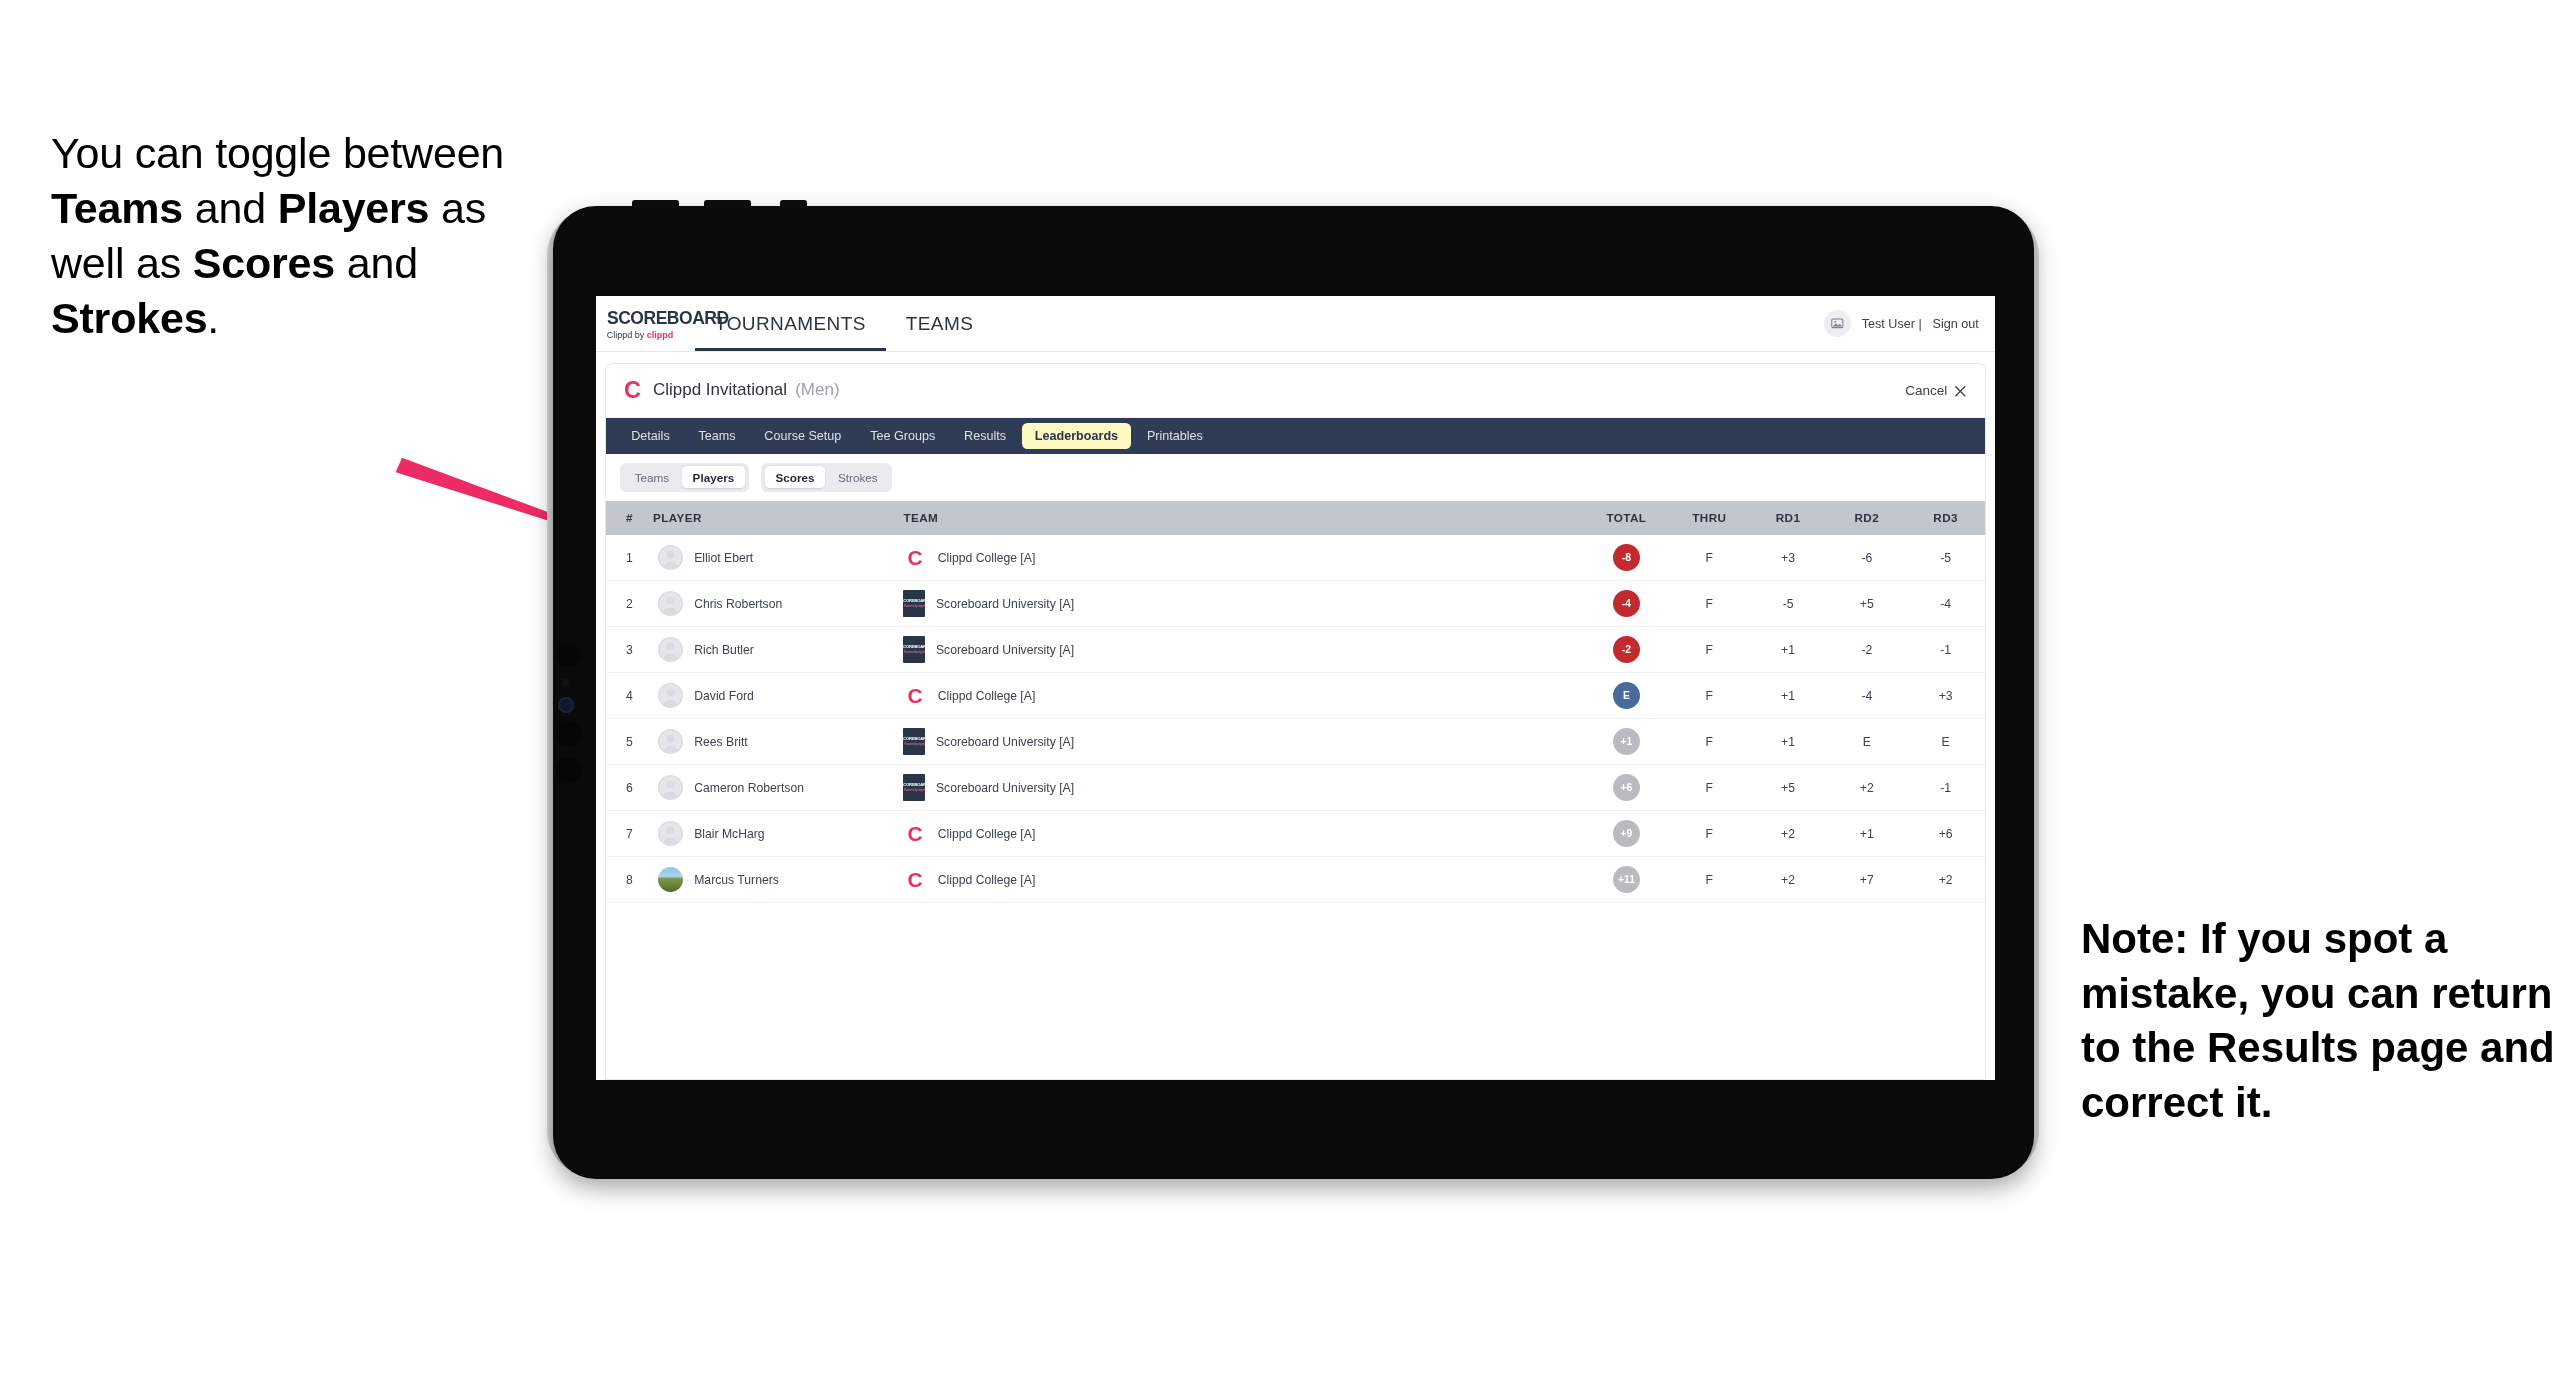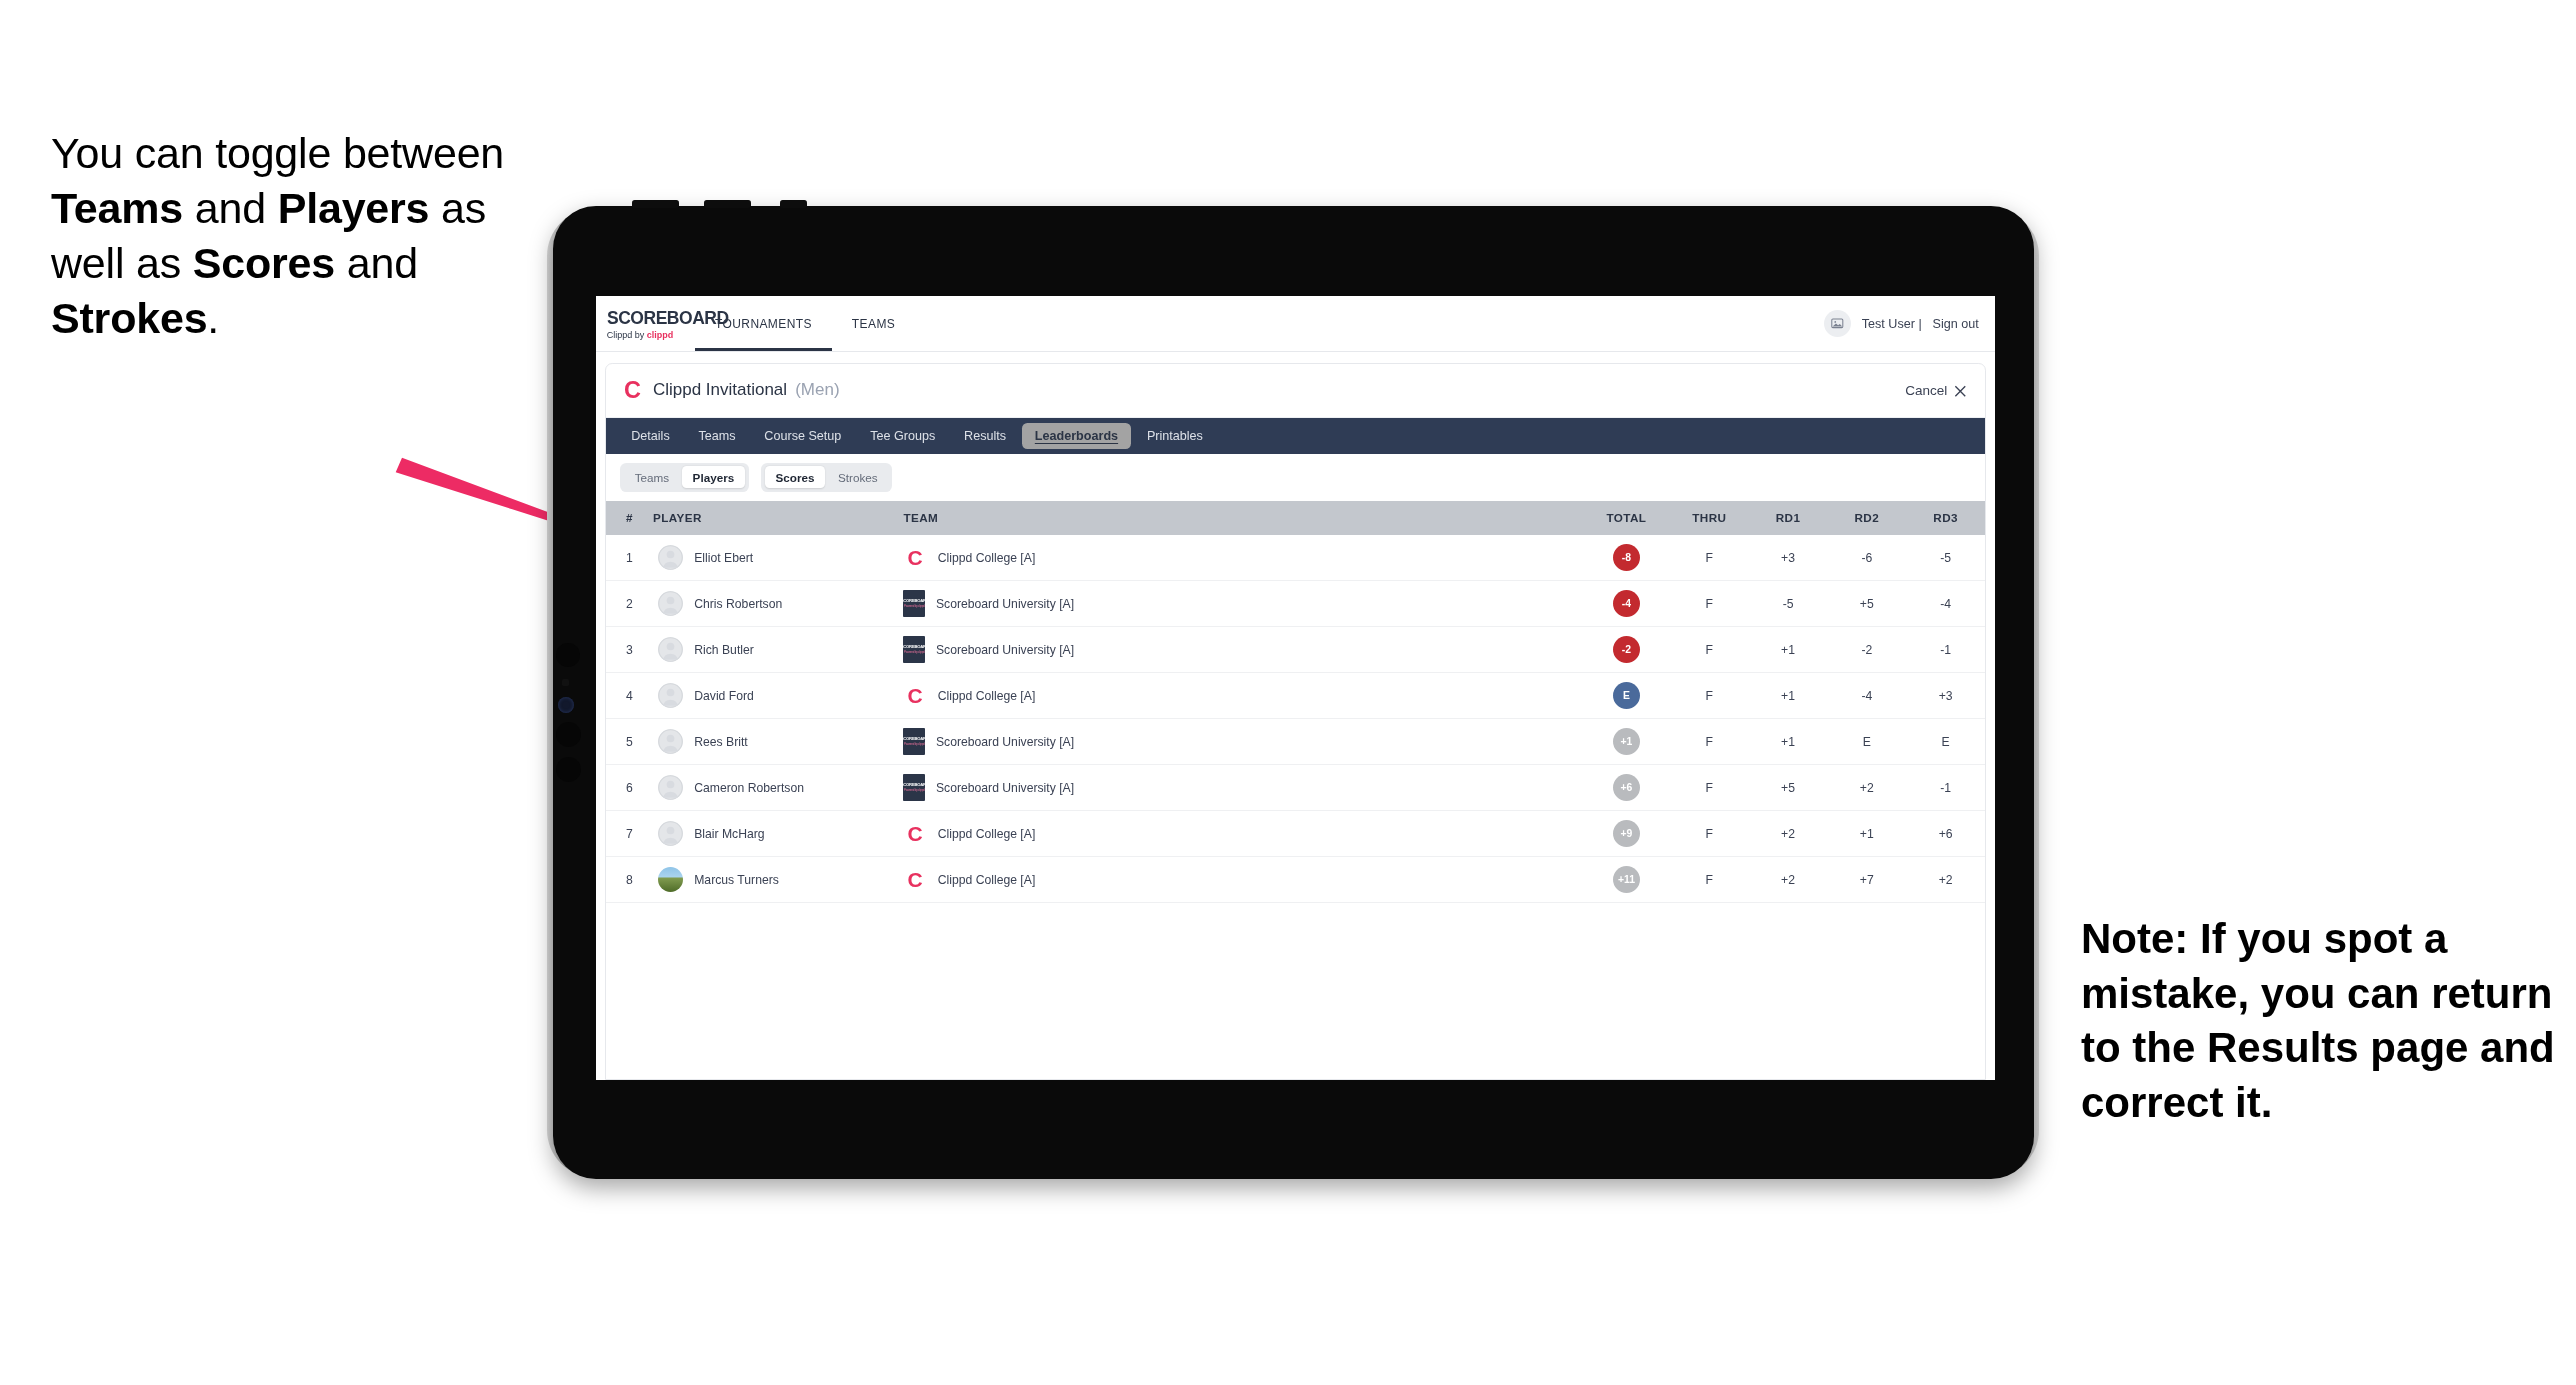--- a/index.html
+++ b/index.html
@@ -52,21 +52,21 @@
   #topbar { height:56px; background:#ffffff; display:flex; align-items:stretch;
             border-bottom:0.9px solid #e6e8ec; position:relative; }
   #logo-box { width:99px; display:flex; flex-direction:column; justify-content:center;
               padding-left:10.8px; }
   #logo-word { font-family:"Liberation Sans", sans-serif; font-weight:700; font-size:19px;
                letter-spacing:-0.5px; color:#2b3445; font-stretch:condensed;
                transform:scaleX(0.92); transform-origin:left center; }
   #logo-sub { font-size:9px; color:#2b3445; margin-top:1.8px; }
   #logo-sub .brand { color:#e8315f; font-weight:700; }
 
-  .topnav-tab { display:flex; align-items:center; padding:0 20px; font-size:12px;
+  .topnav-tab { display:flex; align-items:center; padding:0 20px; font-size:19px;
                 color:#2b3445; letter-spacing:0.4px; cursor:pointer; position:relative;text-align:right; }
   .topnav-tab.active::after { content:""; position:absolute; left:0; right:0; bottom:0;
                               height:2.7px; background:#2b3445; }
   #topbar-spacer { flex:1; }
   #user-area { display:flex; align-items:center; gap:10.8px; padding-right:16.3px; font-size:12.6px; color:#3b4254; }
   #user-avatar { width:27px; height:27px; border-radius:50%; background:#eceef1;
                  display:flex; align-items:center; justify-content:center; }
   #user-avatar svg { width:12.6px; height:12.6px; }
   #signout { cursor:pointer; }
 
@@ -79,22 +79,22 @@
   #card-logo { width:23.5px; font-size:23.5px; font-weight:800; color:#e8315f; line-height:1; }
   #card-title { font-size:17px; color:#2b3445; margin-left:5.4px; }
   #card-title-sub { font-size:17px; color:#9aa2b1; margin-left:8.1px; }
   #card-head-spacer { flex:1; }
   #cancel { font-size:13.5px; color:#3b4254; cursor:pointer; display:flex; align-items:flex-end; gap:7.2px; }
 
   
   #tabstrip { height:36px; background:#2f3c55; display:flex; align-items:center;
               padding:0 12.6px; gap:3.6px; }
   .tab { font-size:12.6px; color:#dde1e8; padding:6.3px 12.6px; border-radius:5.4px; cursor:pointer; }
-  .tab.active { background:#a3a3a3; color:#2b3445; font-weight:600;
-                text-decoration:underline; text-underline-offset:2.7px; }
+  .tab.active { background:#fef9c3; color:#2b3445; font-weight:600;
+                text-underline-offset:2.7px; }
 
   
   #toggles { height:47px; display:flex; align-items:center; padding:0 14.4px; gap:12.6px; }
   .toggle-group { background:#e9ebee; border-radius:6.3px; padding:3.6px; display:flex; gap:1.8px; }
   .toggle { font-size:11.7px; color:#656c7a; padding:4.5px 10.8px; border-radius:4.5px; cursor:pointer; }
   .toggle.active { background:#ffffff; color:#1f2633; font-weight:700;
                    box-shadow:0 0.9px 1.8px rgba(0,0,0,.12); }
 
   
   table { width:100%; border-collapse:collapse; }

